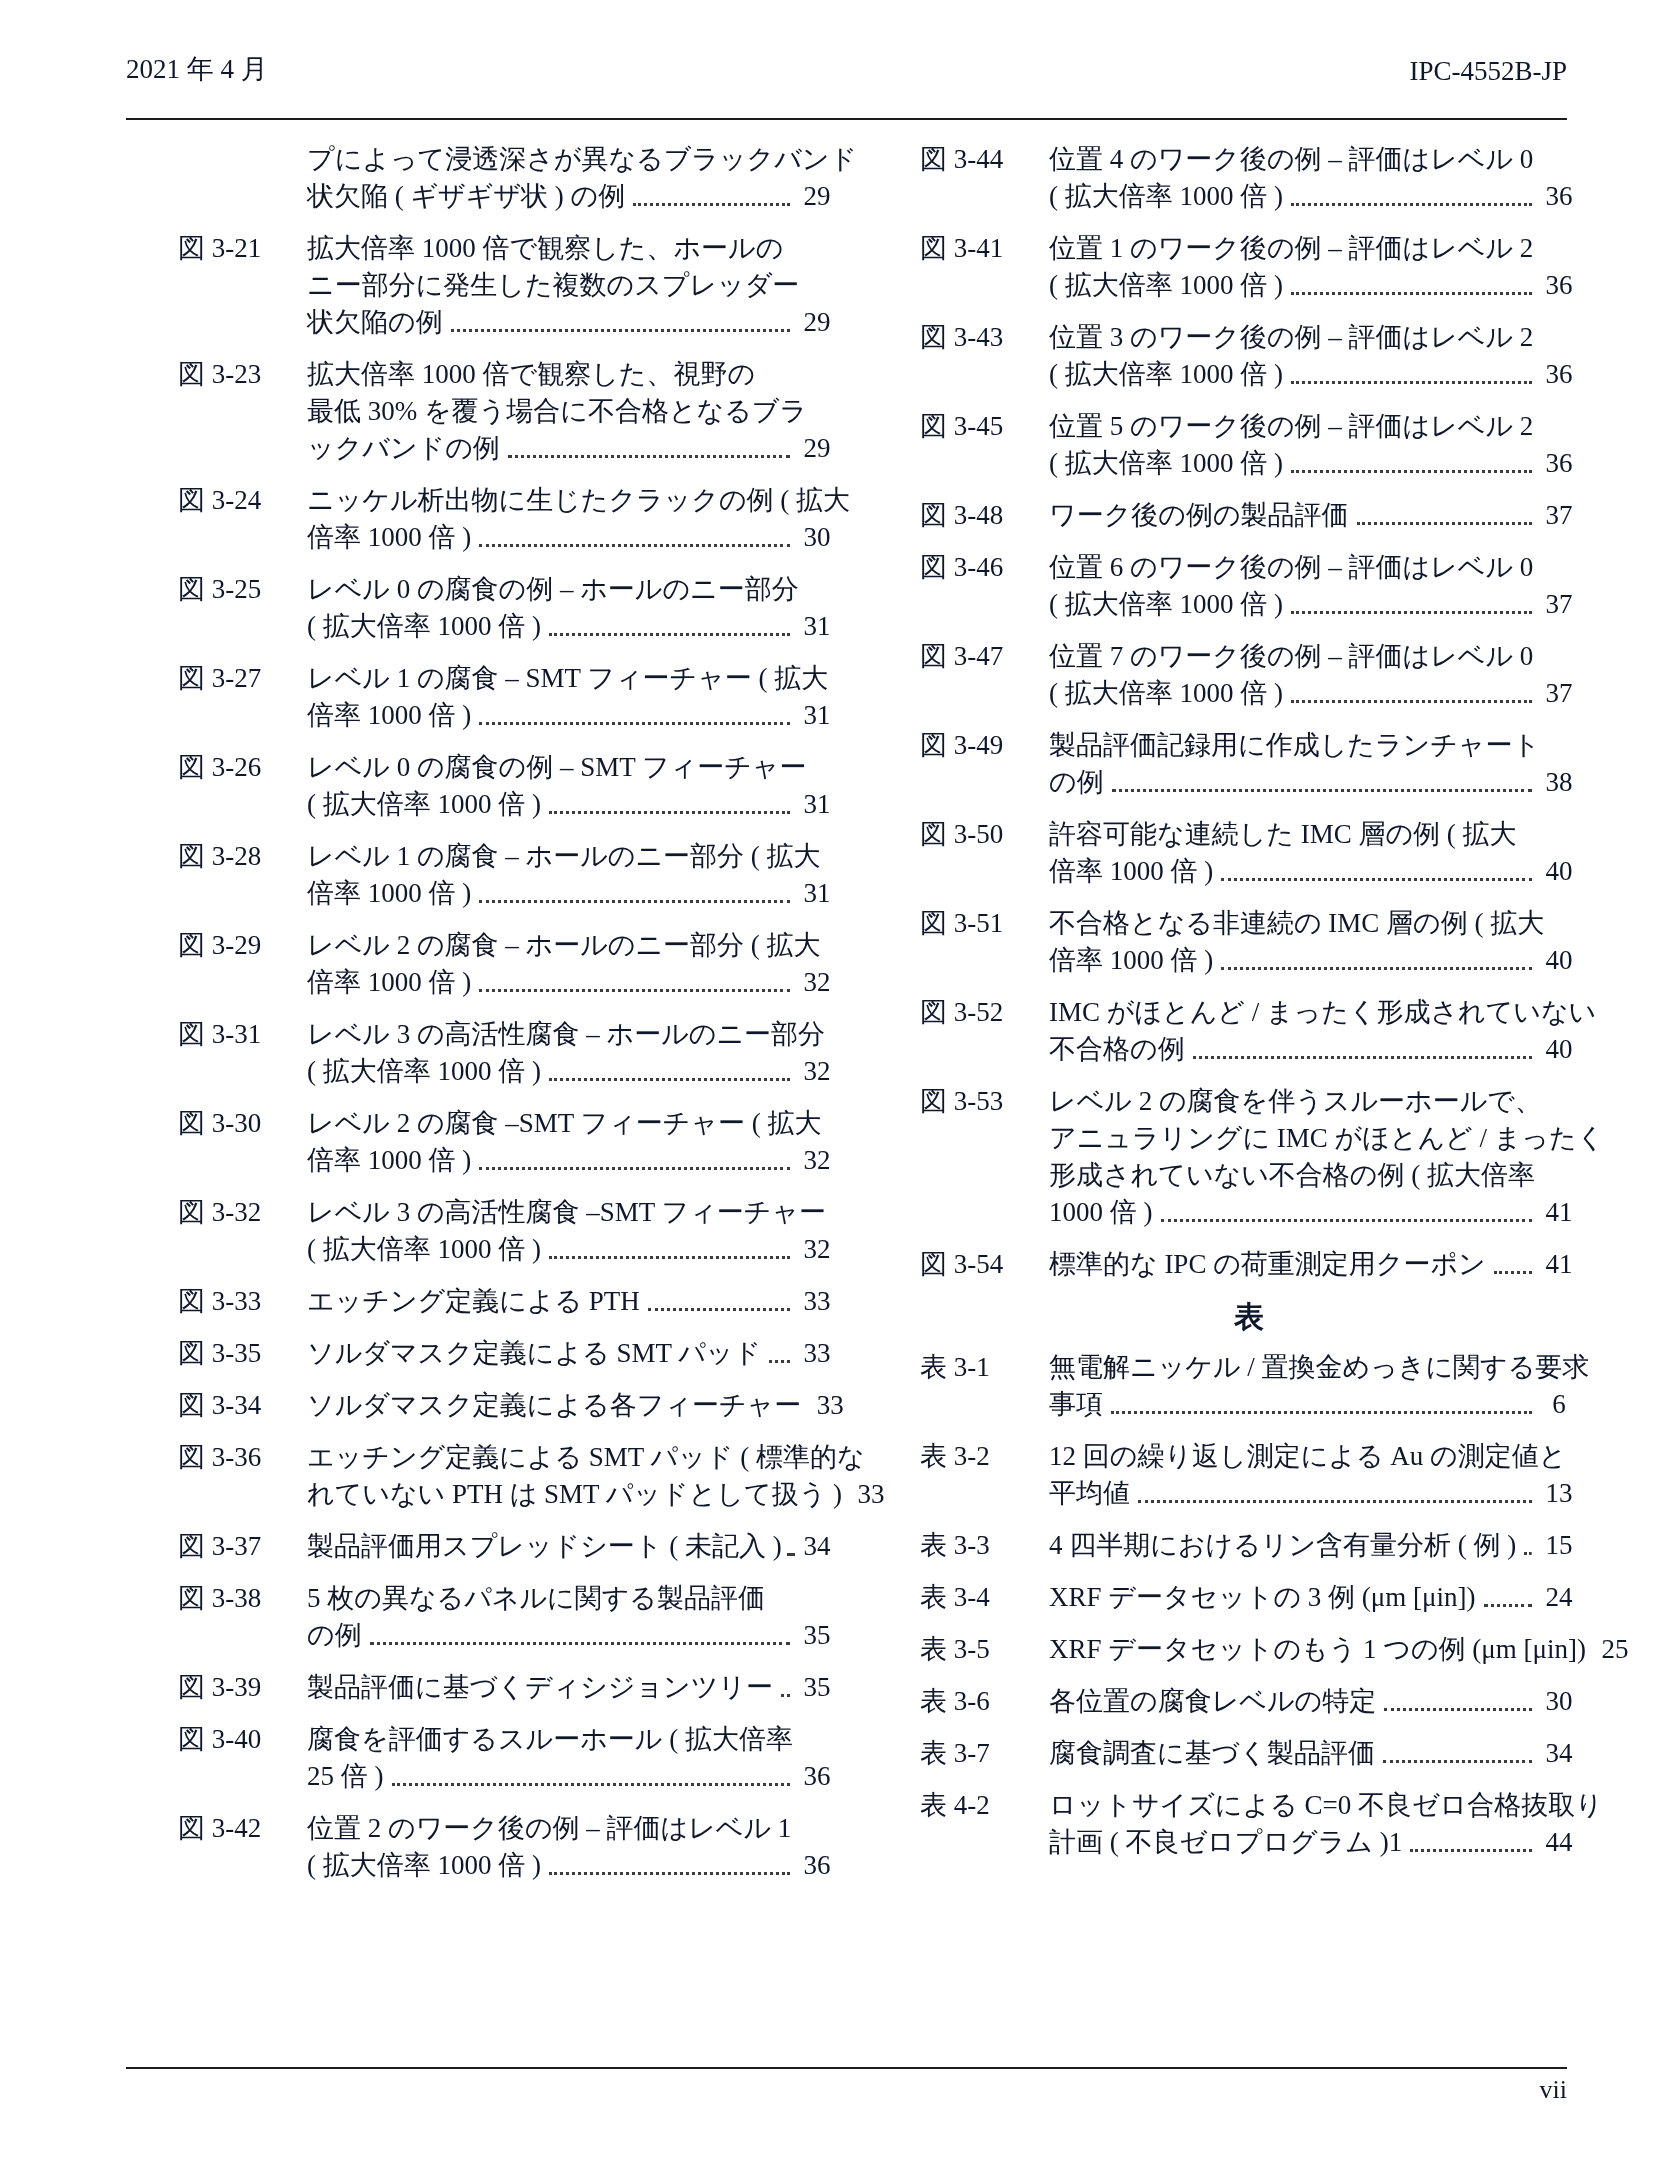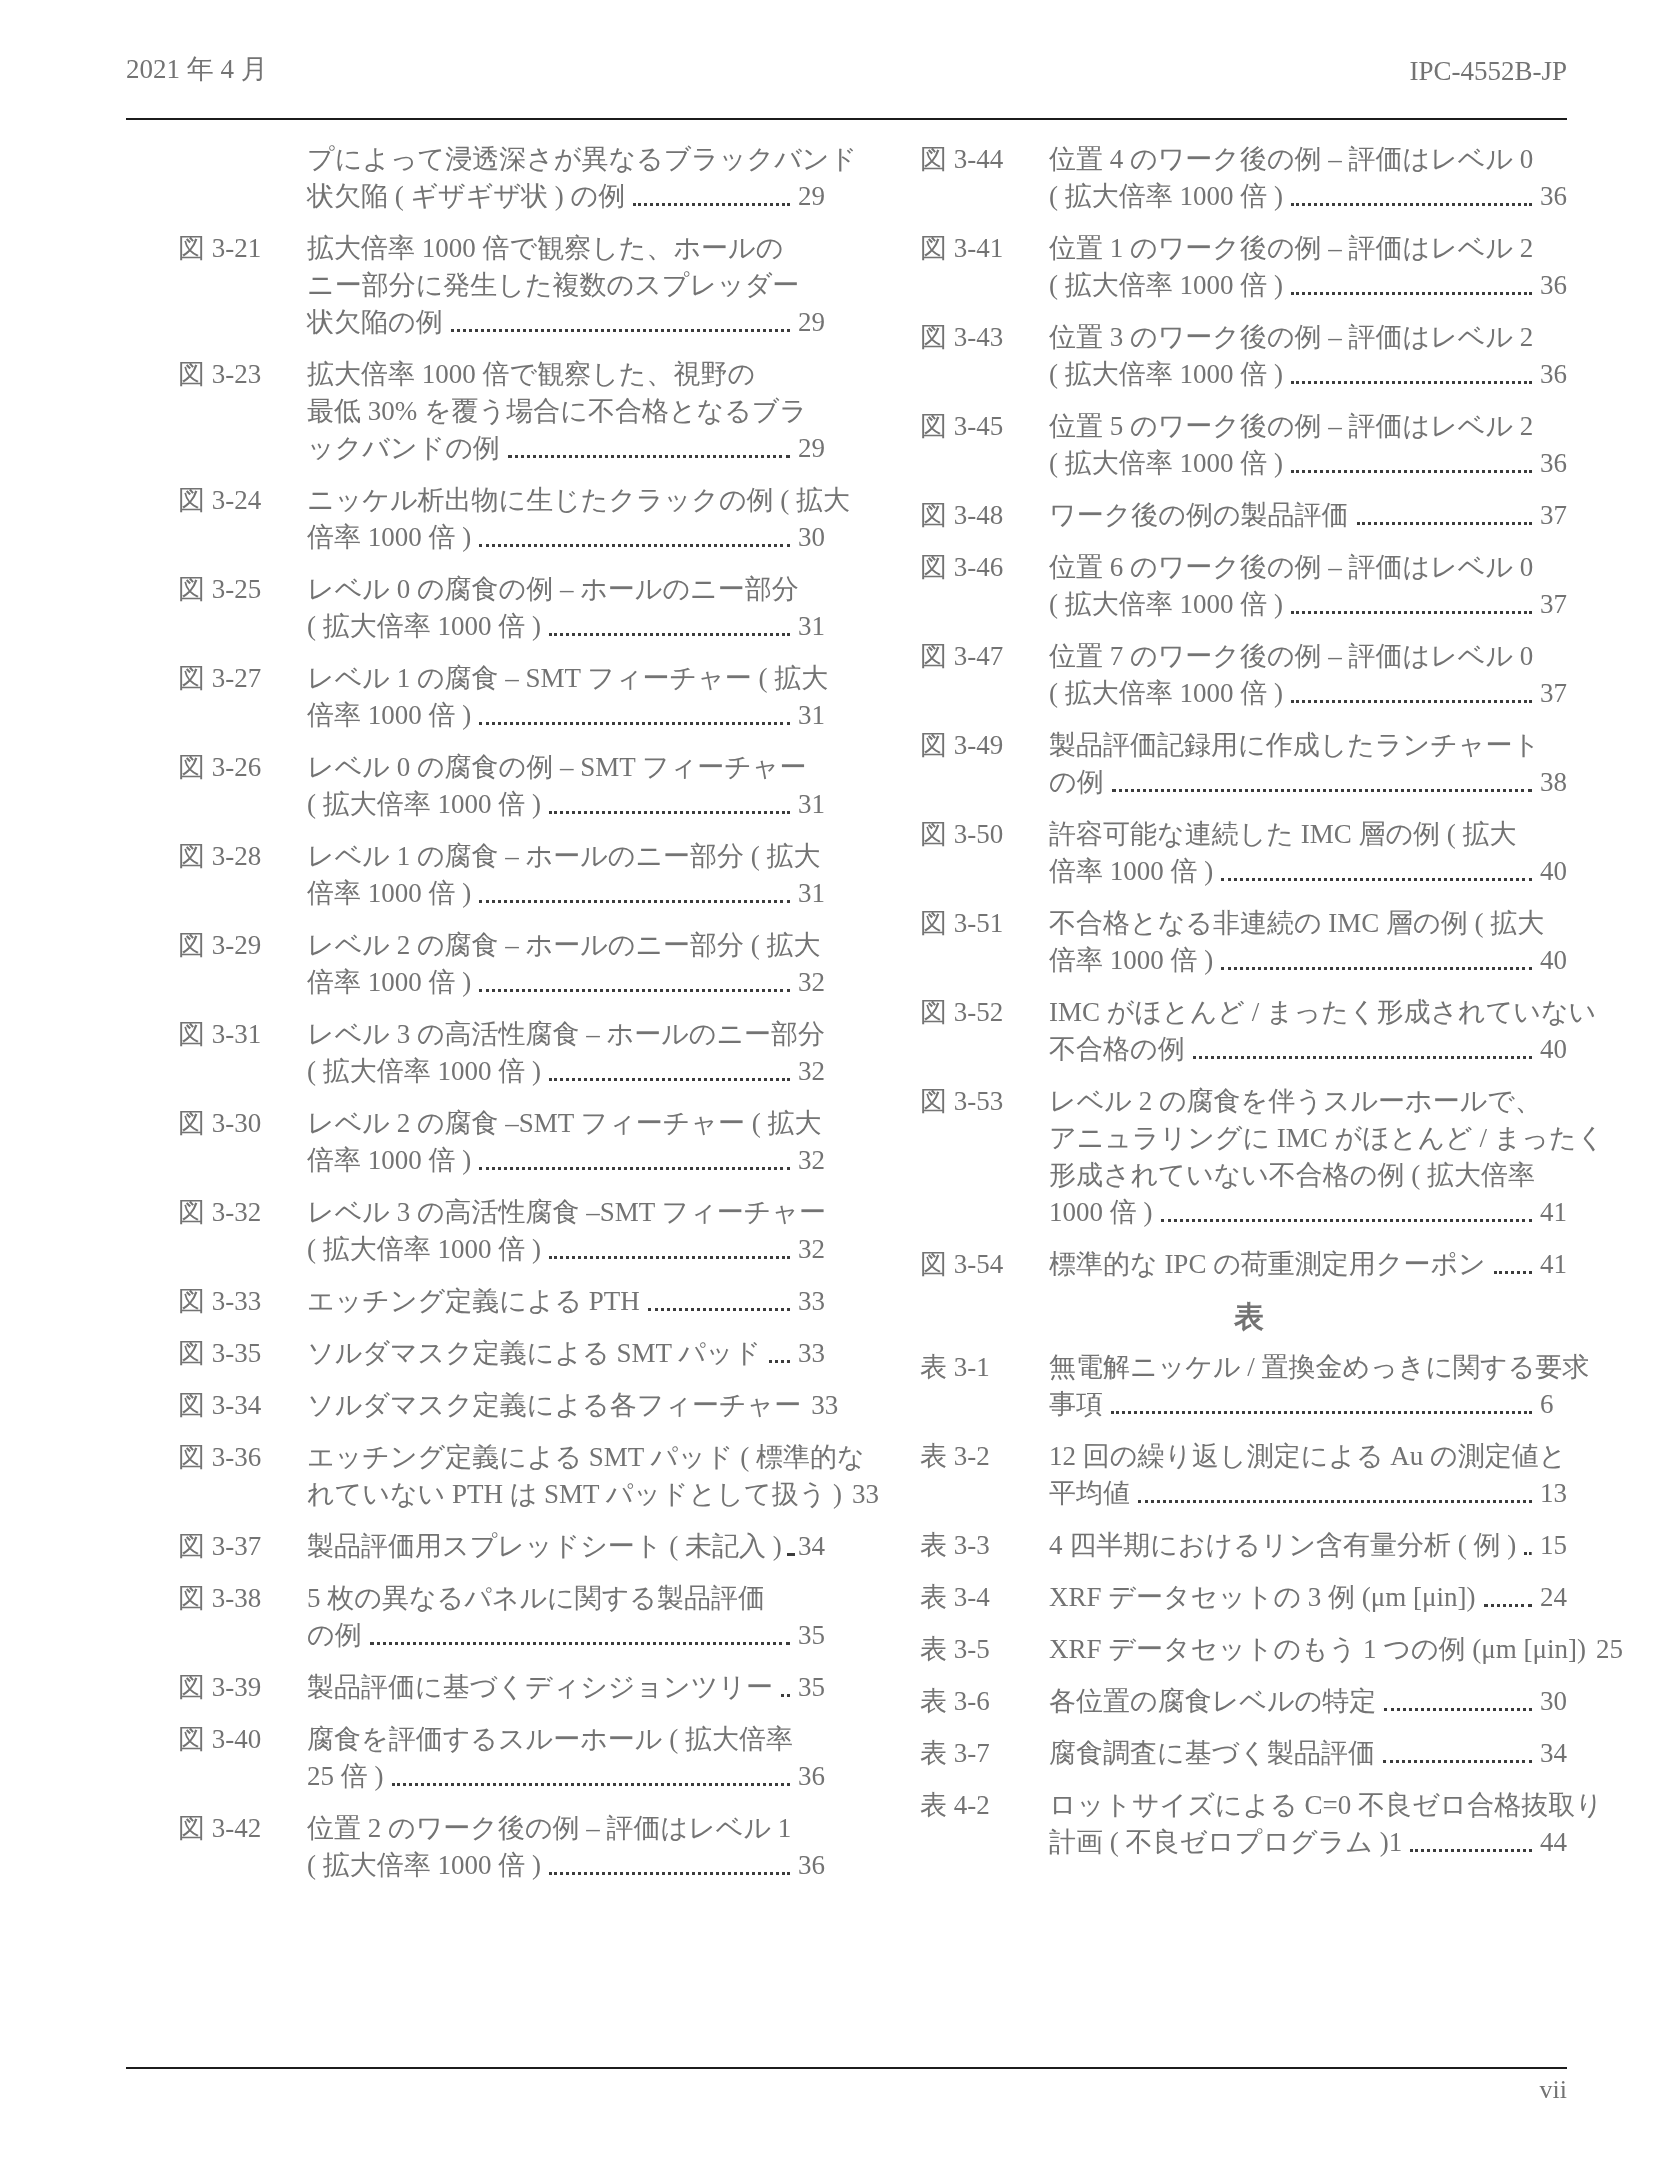--- a/index.html
+++ b/index.html
@@ -1,21 +1,21 @@
 <!DOCTYPE html>
 <html><head>
 <meta charset="utf-8">
 <style>
   html,body{margin:0;padding:0;background:#e8e8e8;}
   .page{
     position:relative;
     width:1676px;height:2183px;
     background:#ffffff;
     font-family:"Liberation Serif","DejaVu Serif",serif;
-    color:#737373;
+    color:#0f172a;
     overflow:hidden;
   }
   .page-header{
     position:absolute;top:51px;left:126px;width:1441px;
     display:flex;justify-content:space-between;align-items:flex-end;
     font-size:27px;
   }
   .header-rule{
     position:absolute;top:118px;left:126px;width:1441px;
     border-top:2px solid #1c1c1c;
@@ -31,21 +31,21 @@
   .lbl{width:129px;flex:0 0 129px;line-height:37px;}
   .ebody{flex:1;min-width:0;}
   .line{line-height:37px;white-space:nowrap;}
   .line.last{display:flex;}
   .txt{white-space:pre;}
   .leader{flex:1;position:relative;min-width:10px;}
   .leader::after{
     content:"";position:absolute;left:8px;right:8px;bottom:9px;
     border-bottom:3px dotted #3c3c3c;
   }
-  .pg{min-width:38px;text-align:left;white-space:nowrap;}
+  .pg{min-width:38px;text-align:center;white-space:nowrap;}
   .tables-heading{
     font-size:30px;font-weight:bold;text-align:center;
     margin:8px 0 14px 0;line-height:37px;
   }
   .footer-rule{
     position:absolute;top:2067px;left:126px;width:1441px;
     border-top:2px solid #1c1c1c;
   }
   .footer-page{
     position:absolute;top:2075px;right:109px;

